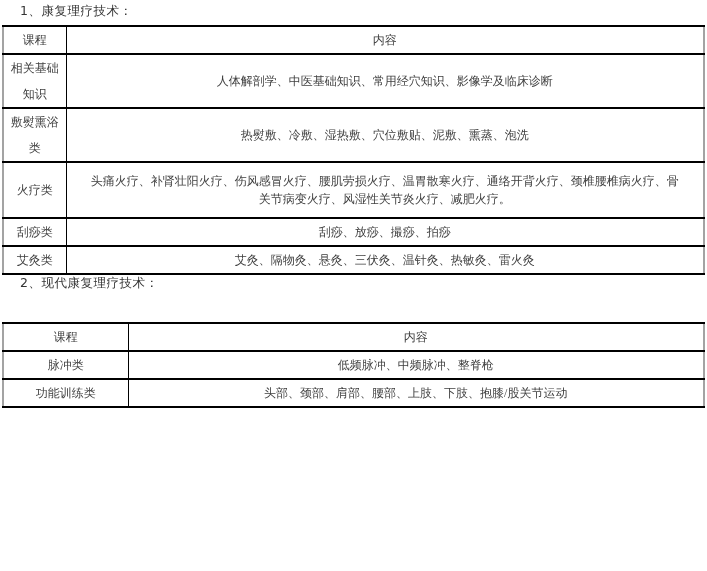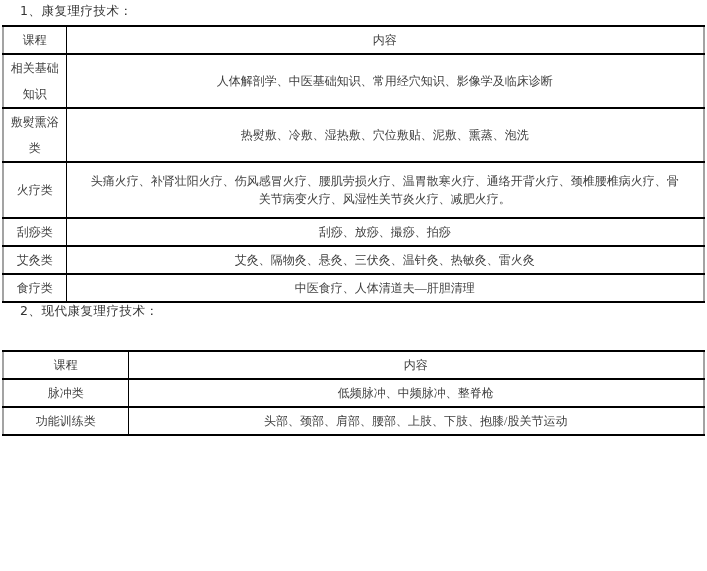--- a/index.html
+++ b/index.html
@@ -76,24 +76,20 @@
         <td class="col-content">头痛火疗、补肾壮阳火疗、伤风感冒火疗、腰肌劳损火疗、温胃散寒火疗、通络开背火疗、颈椎腰椎病火疗、骨关节病变火疗、风湿性关节炎火疗、减肥火疗。</td>
       </tr>
       <tr class="h28">
         <td class="col-course">刮痧类</td>
         <td class="col-content">刮痧、放痧、撮痧、拍痧</td>
       </tr>
       <tr class="h28">
         <td class="col-course">艾灸类</td>
         <td class="col-content">艾灸、隔物灸、悬灸、三伏灸、温针灸、热敏灸、雷火灸</td>
       </tr>
-      <tr class="h28">
-        <td class="col-course">食疗类</td>
-        <td class="col-content">中医食疗、人体清道夫—肝胆清理</td>
-      </tr>
     </tbody>
   </table>
 
   <div class="sec-title second">2、现代康复理疗技术：</div>
 
   <table class="course-table t2">
     <tbody>
       <tr class="hdr h28">
         <td class="col-course">课程</td>
         <td class="col-content">内容</td>

